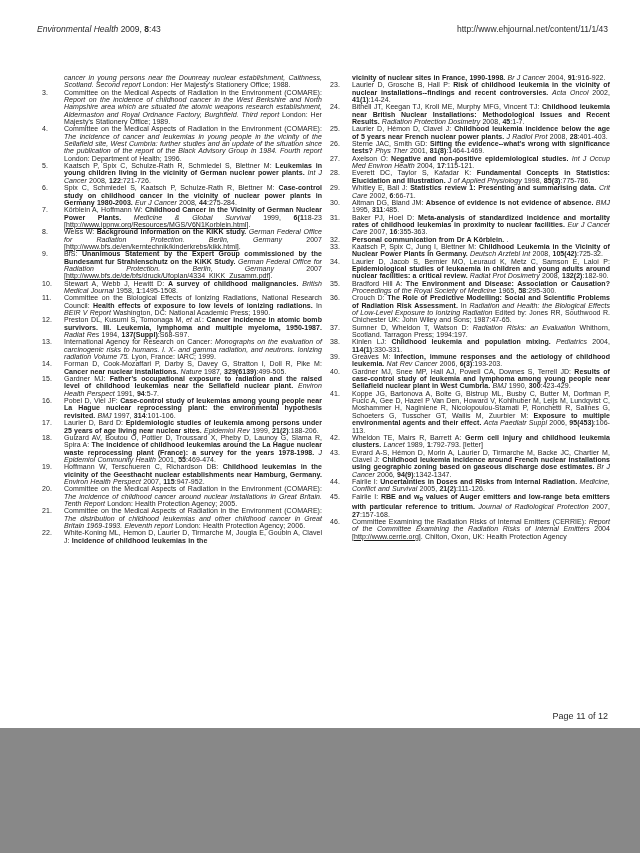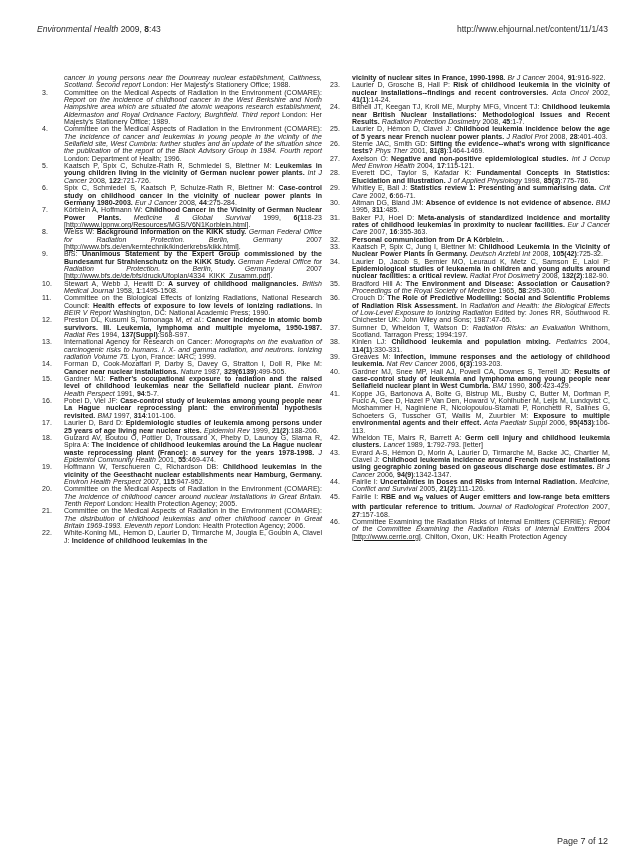--- a/index.html
+++ b/index.html
@@ -1,19 +1,19 @@
 <!DOCTYPE html>
 <html><head>
 <meta charset="utf-8">
 <style>
   html,body{margin:0;padding:0;}
   body{background:#888;}
   .page{
     position:relative;
-    width:640px;height:853px;
+    width:640px;height:728px;
     margin:0 auto;
     background:#ffffff;
     font-family:"Liberation Sans","DejaVu Sans",sans-serif;
     color:#1c1c1c;
     overflow:hidden;
   }
   .header{
     position:absolute;top:24px;left:37px;right:32px;
     display:flex;justify-content:space-between;align-items:baseline;
     font-size:8.5px;line-height:10px;color:#2a2a2a;
@@ -105,15 +105,15 @@
         <div class="ref-entry"><span class="ref-num">40.</span><span class="seg-p">Gardner MJ, Snee MP, Hall AJ, Powell CA, Downes S, Terrell JD: </span><span class="seg-b">Results of case-control study of leukemia and lymphoma among young people near Sellafield nuclear plant in West Cumbria. </span><span class="seg-i">BMJ </span><span class="seg-p">1990, </span><span class="seg-b">300</span><span class="seg-p">:423-429.</span></div>
         <div class="ref-entry"><span class="ref-num">41.</span><span class="seg-p">Koppe JG, Bartonova A, Bolte G, Bistrup ML, Busby C, Butter M, Dorfman P, Fucic A, Gee D, Hazel P Van Den, Howard V, Kohlhuber M, Leijs M, Lundqvist C, Moshammer H, Naginiene R, Nicolopoulou-Stamati P, Ronchetti R, Salines G, Schoeters G, Tusscher GT, Wallis M, Zuurbier M: </span><span class="seg-b">Exposure to multiple environmental agents and their effect. </span><span class="seg-i">Acta Paediatr Suppl </span><span class="seg-p">2006, </span><span class="seg-b">95(453)</span><span class="seg-p">:106-113.</span></div>
         <div class="ref-entry"><span class="ref-num">42.</span><span class="seg-p">Wheldon TE, Mairs R, Barrett A: </span><span class="seg-b">Germ cell injury and childhood leukemia clusters. </span><span class="seg-i">Lancet </span><span class="seg-p">1989, </span><span class="seg-b">1</span><span class="seg-p">:792-793. [letter]</span></div>
         <div class="ref-entry"><span class="ref-num">43.</span><span class="seg-p">Evrard A-S, Hémon D, Morin A, Laurier D, Tirmarche M, Backe JC, Chartier M, Clavel J: </span><span class="seg-b">Childhood leukemia incidence around French nuclear installations using geographic zoning based on gaseous discharge dose estimates. </span><span class="seg-i">Br J Cancer </span><span class="seg-p">2006, </span><span class="seg-b">94(9)</span><span class="seg-p">:1342-1347.</span></div>
         <div class="ref-entry"><span class="ref-num">44.</span><span class="seg-p">Fairlie I: </span><span class="seg-b">Uncertainties in Doses and Risks from Internal Radiation. </span><span class="seg-i">Medicine, Conflict and Survival </span><span class="seg-p">2005, </span><span class="seg-b">21(2)</span><span class="seg-p">:111-126.</span></div>
         <div class="ref-entry"><span class="ref-num">45.</span><span class="seg-p">Fairlie I: </span><span class="seg-b">RBE and w</span><span class="seg-bs">R</span><span class="seg-b"> values of Auger emitters and low-range beta emitters with particular reference to tritium. </span><span class="seg-i">Journal of Radiological Protection </span><span class="seg-p">2007, </span><span class="seg-b">27</span><span class="seg-p">:157-168.</span></div>
         <div class="ref-entry"><span class="ref-num">46.</span><span class="seg-p">Committee Examining the Radiation Risks of Internal Emitters (CERRIE): </span><span class="seg-i">Report of the Committee Examining the Radiation Risks of Internal Emitters </span><span class="seg-p">2004 [</span><span class="seg-l">http://www.cerrie.org</span><span class="seg-p">]. Chilton, Oxon, UK: Health Protection Agency</span></div>
       </div>
   </div>
 
-  <div class="footer">Page 7 of 12</div>
+  <div class="footer">Page 11 of 12</div>
 
 </div>
 
 </body></html>

